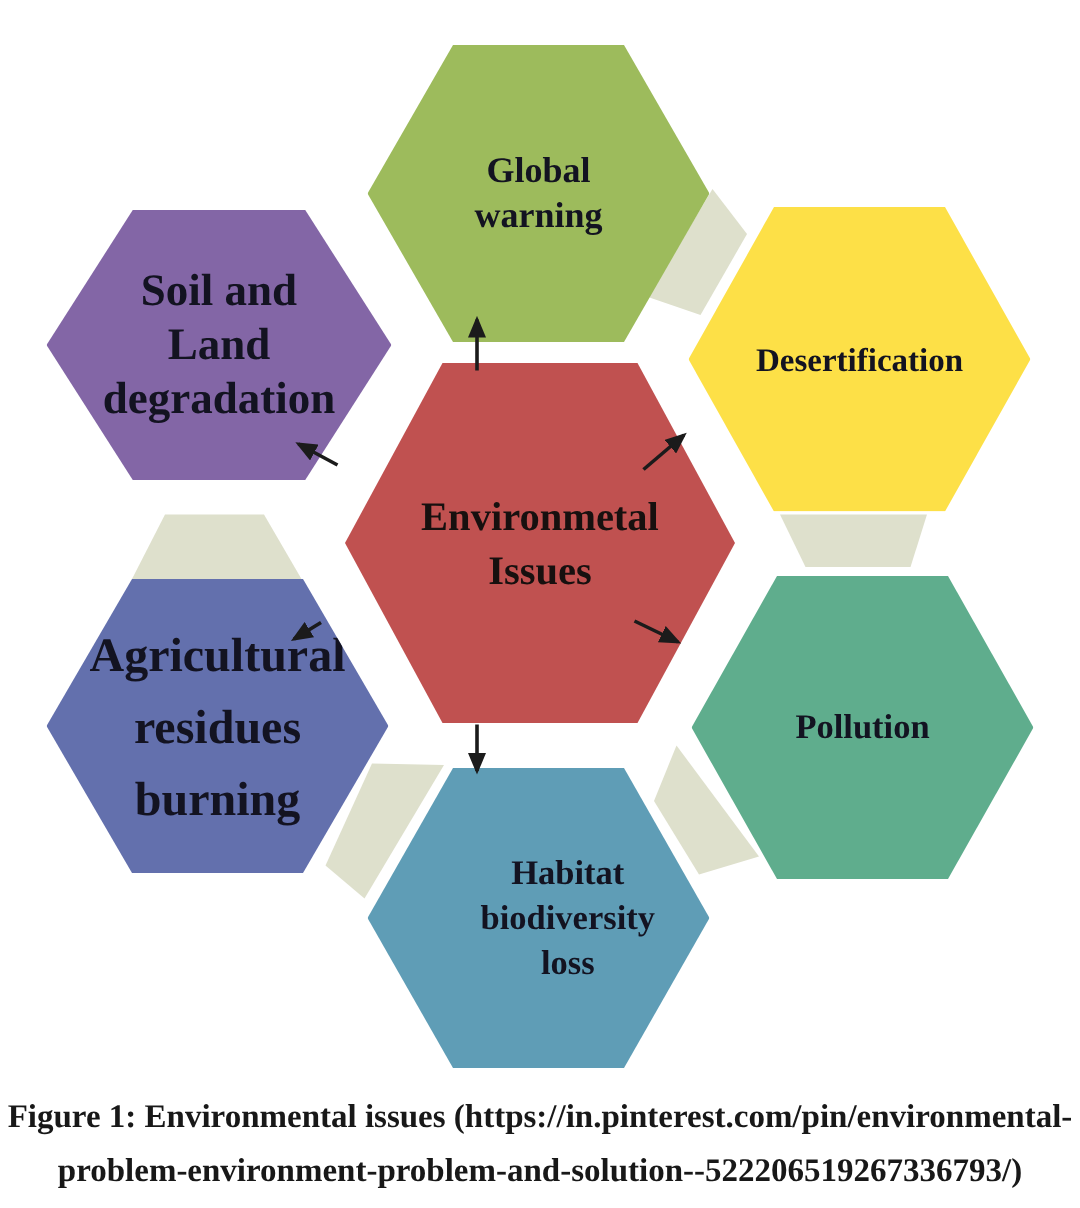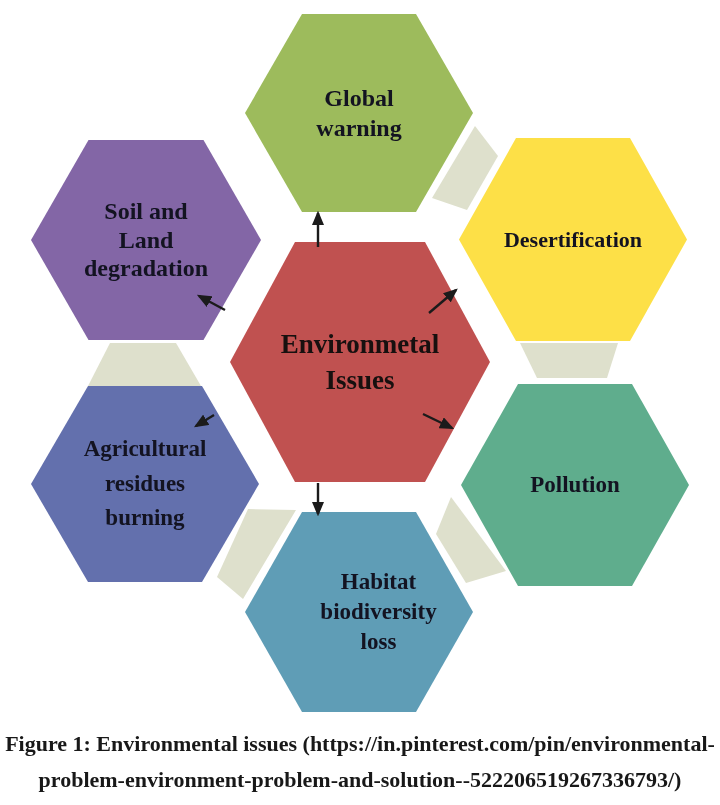--- a/index.html
+++ b/index.html
@@ -27,26 +27,26 @@
     text-align: center;
     clip-path: polygon(25% 0%, 75% 0%, 100% 50%, 75% 100%, 25% 100%, 0% 50%);
   }
   .hex-label {
     white-space: pre-line;
     font-weight: bold;
     color: #131321;
     line-height: 1.25;
   }
   .hex-global    { left: 245px; top: 14px;  width: 228px; height: 198px; font-size: 24px; }
-  .hex-soil      { left: 31px;  top: 140px; width: 230px; height: 200px; font-size: 24px; }
+  .hex-soil      { left: 31px;  top: 140px; width: 230px; height: 180px; font-size: 30px; }
   .hex-soil .hex-label { line-height: 1.2; }
   .hex-desert    { left: 459px; top: 138px; width: 228px; height: 203px; font-size: 22px; }
   .hex-env       { left: 230px; top: 242px; width: 260px; height: 240px; font-size: 27px; }
   .hex-env .hex-label { line-height: 1.35; color: #17100f; }
-  .hex-agri      { left: 31px;  top: 386px; width: 228px; height: 196px; font-size: 23px; }
+  .hex-agri      { left: 31px;  top: 386px; width: 228px; height: 196px; font-size: 32px; }
   .hex-agri .hex-label { line-height: 1.5; }
   .hex-pollution { left: 461px; top: 384px; width: 228px; height: 202px; font-size: 23px; }
   .hex-habitat   { left: 245px; top: 512px; width: 228px; height: 200px; font-size: 23px; }
   .hex-habitat .hex-label { line-height: 1.3; margin-left: 39px; }
   .caption {
     position: absolute;
     left: 0; top: 726px;
     width: 720px;
     z-index: 4;
     text-align: center;
@@ -63,21 +63,21 @@
 <div class="stage">
 
   <svg class="layer under" viewBox="0 0 720 805" xmlns="http://www.w3.org/2000/svg">
     <polygon points="475,126 498,156 467,210 432,198" fill="#dee0cc"></polygon>
     <polygon points="520,343 618,343 607,378 537,378" fill="#dee0cc"></polygon>
     <polygon points="451,497 506,571 466,583 436,534" fill="#dee0cc"></polygon>
     <polygon points="248,509 296,510 243,599 217,577" fill="#dee0cc"></polygon>
     <polygon points="110,343 176,343 201,386 88,386" fill="#dee0cc"></polygon>
   </svg>
 
-  <div class="hex hex-global" style="background-color: rgb(157, 187, 92);">
+  <div class="hex hex-global" style="background-color: rgb(157, 187, 92); margin-top: 16px;">
     <span class="hex-label">Global
 warning</span>
   </div>
 
   <div class="hex hex-soil" style="background-color: rgb(131, 102, 166);">
     <span class="hex-label">Soil and
 Land
 degradation</span>
   </div>
 

